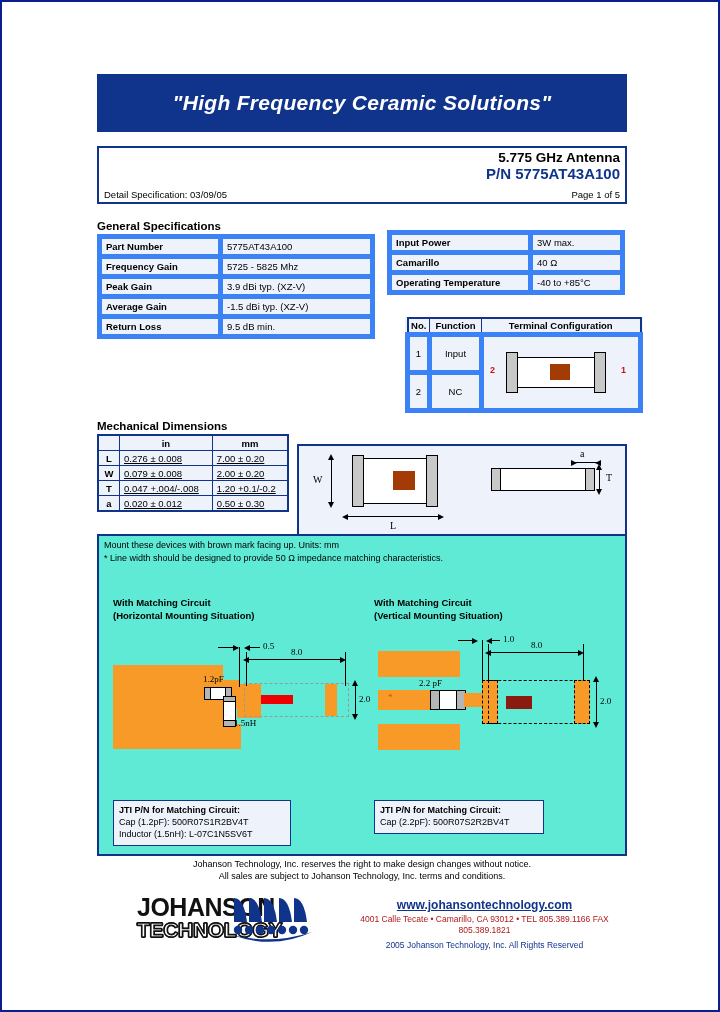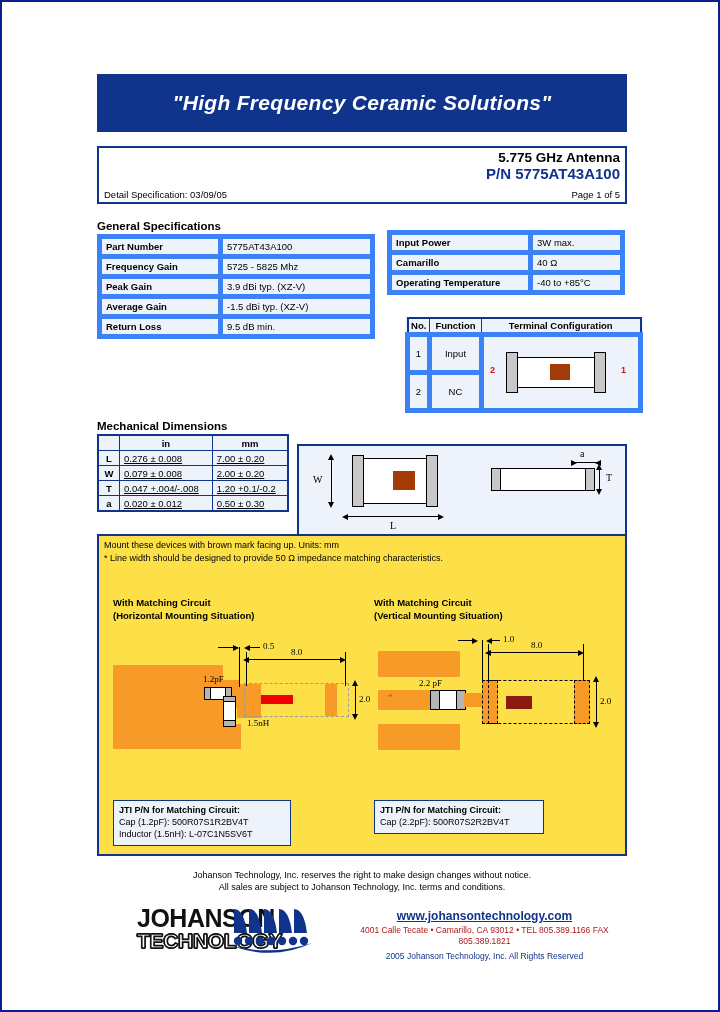--- a/index.html
+++ b/index.html
@@ -134,21 +134,21 @@
   .sv{position:absolute;left:190px;top:22px;width:110px;height:28px;}
   .sv-body{position:absolute;left:6px;top:0;width:98px;height:23px;background:#fff;border:1.5px solid #000;box-sizing:border-box;}
   .sv-pad{position:absolute;top:0;width:10px;height:23px;background:#c8c8c8;border:1.5px solid #000;box-sizing:border-box;}
   .sv-pad.l{left:2px;}
   .sv-pad.r{left:96px;}
 
   .dimlabel{position:absolute;font-size:10px;font-family:"Liberation Serif",serif;}
 
   
   .mount-box{
-    border:2px solid #10338c;background:#fde047;
+    border:2px solid #10338c;background:#5eead4;
     position:relative;height:322px;box-sizing:border-box;
   }
   .mount-note{font-size:9px;padding:3px 4px 0 5px;line-height:12px;}
   .mc-head{font-size:9.5px;font-weight:bold;line-height:13px;}
 
   .mc-left{position:absolute;left:14px;top:60px;}
   .mc-right{position:absolute;left:275px;top:60px;}
 
   .diagram{position:relative;}
 
@@ -171,21 +171,21 @@
 
   .pnbox{
     position:absolute;border:1.6px solid #10338c;background:#eef2fb;
     font-size:9px;line-height:12px;padding:3px 5px;box-sizing:border-box;
   }
   .pnbox .b{font-weight:bold;}
 
   .matchnote{position:absolute;left:10px;top:295px;font-size:9px;}
 
   
-  .legal{text-align:center;font-size:9px;line-height:12px;margin-top:13px;}
+  .legal{text-align:center;font-size:9px;line-height:12px;margin-top:2px;}
 
   
   .footer{position:relative;margin-top:12px;height:62px;}
   .logo{position:absolute;left:40px;top:2px;width:215px;height:52px;}
   .logo-j{
     font-family:"Liberation Sans",sans-serif;font-weight:bold;font-style:normal;
     font-size:25px;letter-spacing:-0.5px;color:#111;line-height:23px;
   }
   .logo-t{
     font-family:"Liberation Sans",sans-serif;font-weight:bold;
@@ -388,21 +388,21 @@
           <div class="pcb" style="left:124px;top:56px;width:24px;height:34px;"></div>
 
           <div class="comp" style="left:96px;top:59px;width:18px;height:13px;"></div>
           <div class="comp-term" style="left:91px;top:59px;width:7px;height:13px;"></div>
           <div class="comp-term" style="left:112px;top:59px;width:7px;height:13px;"></div>
           <div class="dimtxt" style="left:90px;top:46px;">1.2pF</div>
 
           <div class="comp" style="left:110px;top:72px;width:13px;height:22px;"></div>
           <div class="comp-term" style="left:110px;top:68px;width:13px;height:6px;"></div>
           <div class="comp-term" style="left:110px;top:92px;width:13px;height:7px;"></div>
-          <div class="dimtxt" style="left:134px;top:90px;">1.5nH</div>
+          <div class="dimtxt" style="left:121px;top:90px;">1.5nH</div>
 
           <div class="dashbox" style="left:131px;top:55px;width:105px;height:34px;border-color:#9a9a9a;"></div>
           <div class="pcb" style="left:212px;top:56px;width:12px;height:32px;"></div>
           <div class="redbar" style="left:148px;top:67px;width:32px;height:9px;"></div>
 
           <div class="dimline" style="left:105px;top:19px;width:20px;"></div>
           <div class="arrow-r" style="left:120px;top:16.5px;"></div>
           <div class="dimtick" style="left:126px;top:19px;height:40px;"></div>
 
           <div class="dimline" style="left:133px;top:19px;width:14px;"></div>

